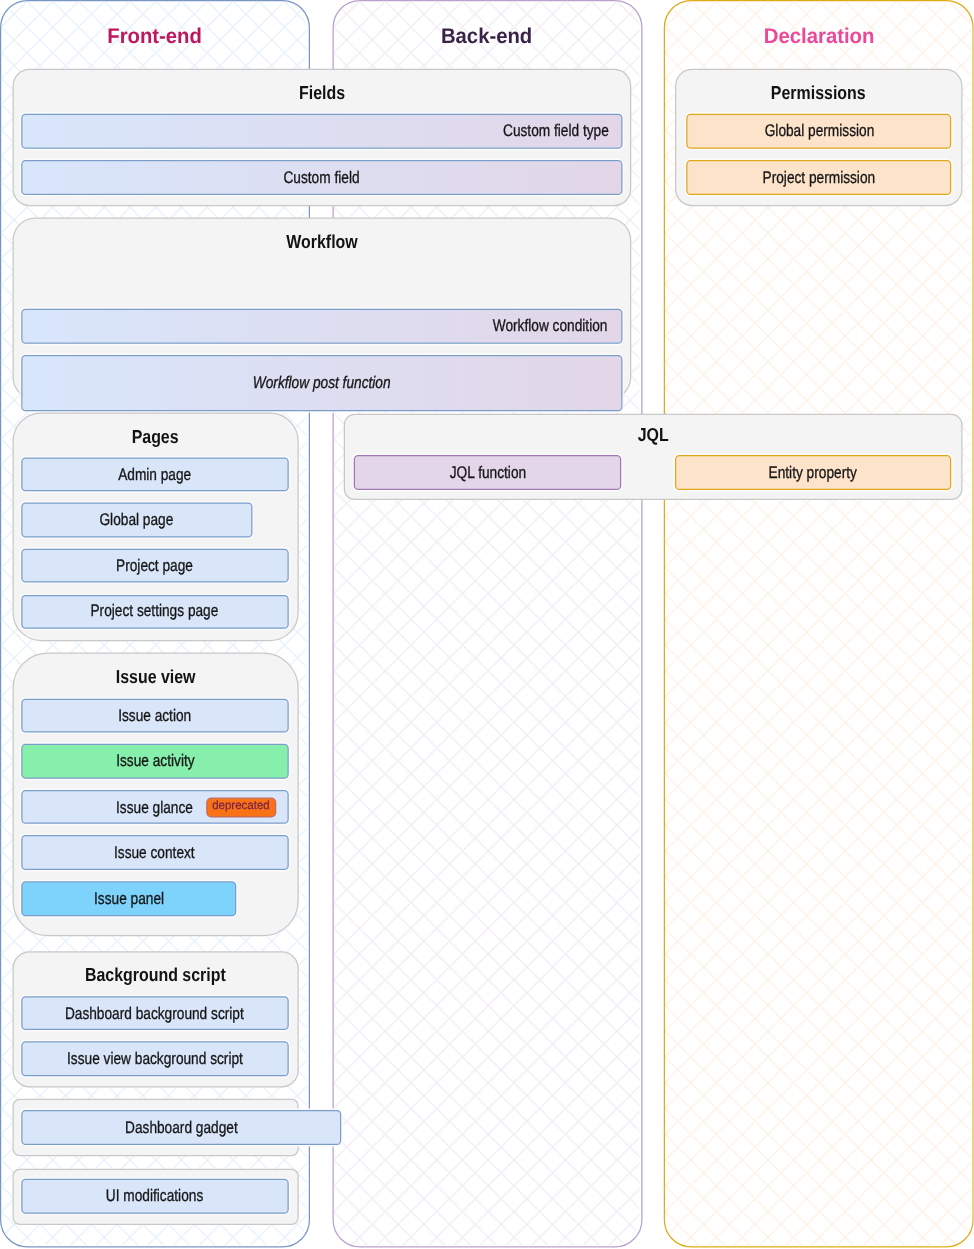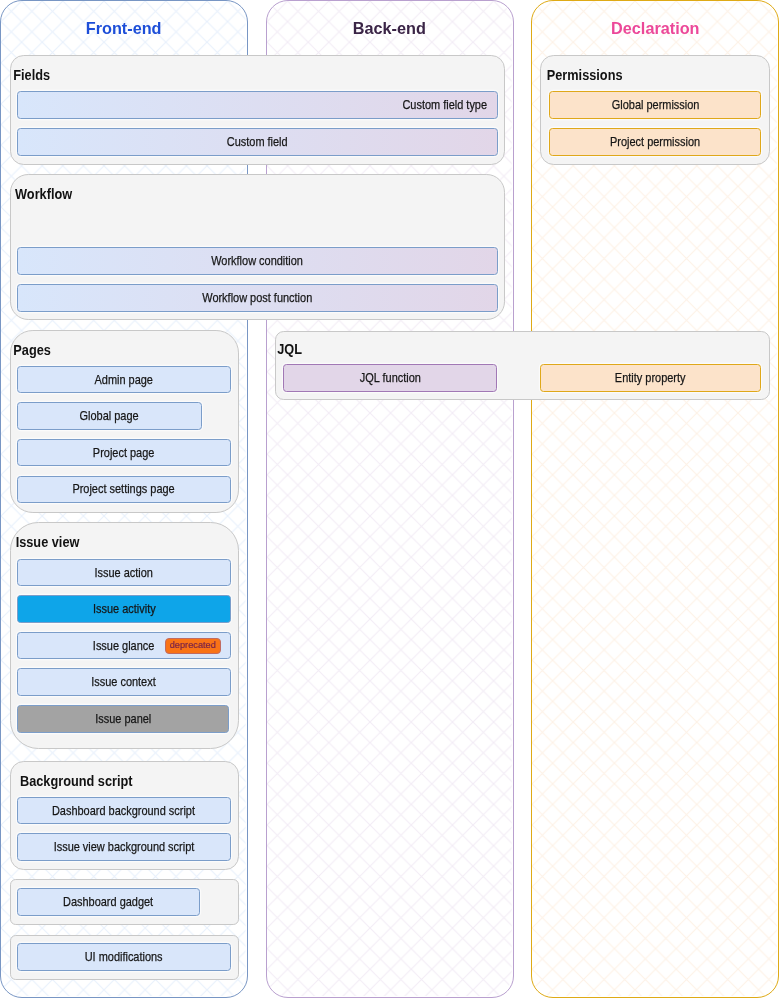--- a/index.html
+++ b/index.html
@@ -9,21 +9,21 @@
 
   
   .column{position:absolute;box-sizing:border-box;border-radius:22px;border:1.3px solid #888;overflow:hidden;}
   .hatch{position:absolute;left:0;top:0;display:block;}
   .col-title{position:absolute;left:0;right:0;text-align:center;font-weight:bold;font-size:17px;
              white-space:nowrap;}
   .col-title span{display:inline-block;transform:scaleX(0.955);transform-origin:center;}
 
   
   .group{position:absolute;box-sizing:border-box;background:#f4f4f4;border:1px solid #c8c8c8;border-radius:13px;}
-  .group-title{position:absolute;left:0;right:0;text-align:left;font-weight:bold;font-size:15px;
+  .group-title{position:absolute;left:0;right:0;text-align:center;font-weight:bold;font-size:15px;
                color:#121212;white-space:nowrap;}
   .group-title span{display:inline-block;transform:scaleX(0.85);transform-origin:center;}
 
   
   .item{position:absolute;box-sizing:border-box;overflow:visible;border-radius:3.5px;border:1.2px solid #7b9dc9;box-shadow:0 0 0 1.2px #fbfbfb;
         display:flex;align-items:center;justify-content:center;font-size:13.4px;
         color:#161616;white-space:nowrap;}
   .item .lbl{display:inline-block;-webkit-text-stroke:0.25px #161616;transform:scaleX(0.818);transform-origin:center;position:relative;top:-0.35px;}
   .badge .bt{display:inline-block;transform:scaleX(0.97);transform-origin:center;position:relative;top:0.5px;-webkit-text-stroke:0.2px #7a2348;}
   .badge{position:absolute;right:8.7px;top:50%;margin-top:-8px;box-sizing:border-box;
@@ -37,21 +37,21 @@
 
   <div class="column" style="left: 0.3px; top: 0.4px; width: 247.4px; height: 997.8px; border-color: rgb(120, 150, 196);">
     <svg class="hatch" width="244.6" height="995.0000000000001">
       <defs>
           <pattern id="hatch-front-end" width="20.6" height="20.6" patternUnits="userSpaceOnUse">
         <path class="hatch-path" fill="none" stroke-width="1.15" d="M0,0 L20.6,20.6 M20.6,0 L0,20.6 M-10.3,10.3 L10.3,30.9 M10.3,-10.3 L30.9,10.3 M-10.3,10.3 L10.3,-10.3 M10.3,30.9 L30.9,10.3" stroke="#e9f1fc"></path>
       </pattern>
         </defs>
       <rect class="hatch-rect" x="0" y="0" rx="20.6" ry="20.6" fill="url(#hatch-front-end)" width="244.6" height="995.0000000000001"></rect>
     </svg>
-    <div class="col-title" style="top: 18px; color: #1d4ed8;"><span>Front-end</span></div>
+    <div class="col-title" style="top: 18px; color: #be185d;"><span>Front-end</span></div>
   </div>
   <div class="column" style="left: 266px; top: 0.4px; width: 247.5px; height: 997.8px; border-color: rgb(185, 160, 207);">
     <svg class="hatch" width="244.7" height="995.0000000000001">
       <defs>
           <pattern id="hatch-back-end" width="20.6" height="20.6" patternUnits="userSpaceOnUse">
         <path class="hatch-path" fill="none" stroke-width="1.15" d="M0,0 L20.6,20.6 M20.6,0 L0,20.6 M-10.3,10.3 L10.3,30.9 M10.3,-10.3 L30.9,10.3 M-10.3,10.3 L10.3,-10.3 M10.3,30.9 L30.9,10.3" stroke="#f3edf6"></path>
       </pattern>
         </defs>
       <rect class="hatch-rect" x="0" y="0" rx="20.6" ry="20.6" fill="url(#hatch-back-end)" width="244.7" height="995.0000000000001"></rect>
     </svg>
@@ -71,24 +71,24 @@
   <div class="group" style="left: 10px; top: 55.3px; width: 495.2px; height: 109.8px; border-radius: 13.725px;"></div>
   <div class="group-title" style="left: 10px; width: 495.2px; top: 66.3px;"><span>Fields</span></div>
   <div class="item" style="left: 17px; width: 480.5px; top: 91.4px; height: 27.5px; border-color: rgb(123, 157, 201); border-width: 1.2px; background-image: linear-gradient(90deg, rgb(216, 230, 251) 0%, rgb(226, 214, 232) 100%); justify-content: flex-end;">
       <span class="lbl">Custom field type</span>
     </div>
   <div class="item" style="left: 17px; width: 480.5px; top: 128px; height: 27.5px; border-color: rgb(123, 157, 201); border-width: 1.2px; background-image: linear-gradient(90deg, rgb(216, 230, 251) 0%, rgb(226, 214, 232) 100%);">
       <span class="lbl">Custom field</span>
     </div>
   <div class="group" style="left: 10px; top: 174.4px; width: 495.2px; height: 146.1px; border-radius: 18.2625px;"></div>
   <div class="group-title" style="left: 10px; width: 495.2px; top: 185.4px;"><span>Workflow</span></div>
-  <div class="item" style="left: 17px; width: 480.5px; top: 247.2px; height: 27.5px; border-color: rgb(123, 157, 201); border-width: 1.2px; background-image: linear-gradient(90deg, rgb(216, 230, 251) 0%, rgb(226, 214, 232) 100%);">
+  <div class="item" style="left: 17px; width: 480.5px; top: 247.2px; height: 27.5px; border-color: rgb(123, 157, 201); border-width: 1.2px; background-image: linear-gradient(90deg, rgb(216, 230, 251) 0%, rgb(226, 214, 232) 100%); justify-content: flex-end;">
       <span class="lbl">Workflow condition</span>
     </div>
-  <div class="item" style="left: 17px; width: 480.5px; top: 283.8px; height: 28px; border-color: rgb(123, 157, 201); border-width: 1.2px; background-image: linear-gradient(90deg, rgb(216, 230, 251) 0%, rgb(226, 214, 232) 100%);">
+  <div class="item" style="left: 17px; width: 480.5px; top: 283.8px; height: 45px; border-color: rgb(123, 157, 201); border-width: 1.2px; background-image: linear-gradient(90deg, rgb(216, 230, 251) 0%, rgb(226, 214, 232) 100%); font-style: italic;">
       <span class="lbl">Workflow post function</span>
     </div>
   <div class="group" style="left: 540.4px; top: 55.2px; width: 229.2px; height: 109.8px; border-radius: 13.725px;"></div>
   <div class="group-title" style="left: 540.4px; width: 229.2px; top: 66.2px;"><span>Permissions</span></div>
   <div class="item" style="left: 549.2px; width: 212.1px; top: 91.4px; height: 27.5px; border-color: rgb(223, 168, 26); border-width: 1.5px; background: rgb(252, 227, 202);">
       <span class="lbl">Global permission</span>
     </div>
   <div class="item" style="left: 549.2px; width: 212.1px; top: 128px; height: 27.5px; border-color: rgb(223, 168, 26); border-width: 1.5px; background: rgb(252, 227, 202);">
       <span class="lbl">Project permission</span>
     </div>
@@ -112,42 +112,42 @@
       <span class="lbl">JQL function</span>
     </div>
   <div class="item" style="left: 540.4px; width: 220.5px; top: 364px; height: 27.5px; border-color: rgb(223, 168, 26); border-width: 1.5px; background: rgb(252, 227, 202);">
       <span class="lbl">Entity property</span>
     </div>
   <div class="group" style="left: 10px; top: 522.4px; width: 228.6px; height: 226.8px; border-radius: 28.35px;"></div>
   <div class="group-title" style="left: 10px; width: 228.6px; top: 533.4px;"><span>Issue view</span></div>
   <div class="item" style="left: 17px; width: 213.7px; top: 558.6px; height: 27.5px; border-color: rgb(123, 157, 201); border-width: 1.2px; background: rgb(217, 230, 250);">
       <span class="lbl">Issue action</span>
     </div>
-  <div class="item" style="left: 17px; width: 213.7px; top: 595.2px; height: 27.5px; border-color: rgb(123, 157, 201); border-width: 1.2px; background: #0ea5e9;">
+  <div class="item" style="left: 17px; width: 213.7px; top: 595.2px; height: 27.5px; border-color: rgb(123, 157, 201); border-width: 1.2px; background: #86efac;">
       <span class="lbl">Issue activity</span>
     </div>
   <div class="item" style="left: 17px; width: 213.7px; top: 631.8px; height: 27.5px; border-color: rgb(123, 157, 201); border-width: 1.2px; background: rgb(217, 230, 250);">
       <span class="lbl">Issue glance</span>
       <span class="badge"><span class="bt">deprecated</span></span>
     </div>
   <div class="item" style="left: 17px; width: 213.7px; top: 668.4px; height: 27.5px; border-color: rgb(123, 157, 201); border-width: 1.2px; background: rgb(217, 230, 250);">
       <span class="lbl">Issue context</span>
     </div>
-  <div class="item" style="left: 17px; width: 212px; top: 705px; height: 27.5px; border-color: rgb(123, 157, 201); border-width: 1.2px; background: #a3a3a3;">
+  <div class="item" style="left: 17px; width: 172px; top: 705px; height: 27.5px; border-color: rgb(123, 157, 201); border-width: 1.2px; background: #7dd3fc;">
       <span class="lbl">Issue panel</span>
     </div>
   <div class="group" style="left: 10px; top: 760.6px; width: 228.6px; height: 109.6px; border-radius: 13.7px;"></div>
   <div class="group-title" style="left: 10px; width: 228.6px; top: 771.6px;"><span>Background script</span></div>
   <div class="item" style="left: 17px; width: 213.7px; top: 796.8px; height: 27.5px; border-color: rgb(123, 157, 201); border-width: 1.2px; background: rgb(217, 230, 250);">
       <span class="lbl">Dashboard background script</span>
     </div>
   <div class="item" style="left: 17px; width: 213.7px; top: 833.4px; height: 27.5px; border-color: rgb(123, 157, 201); border-width: 1.2px; background: rgb(217, 230, 250);">
       <span class="lbl">Issue view background script</span>
     </div>
   <div class="group" style="left: 10px; top: 879.1px; width: 228.6px; height: 45.8px; border-radius: 5.725px;"></div>
-  <div class="item" style="left: 17px; width: 183px; top: 888px; height: 27.5px; border-color: rgb(123, 157, 201); border-width: 1.2px; background: rgb(217, 230, 250);">
+  <div class="item" style="left: 17px; width: 256px; top: 888px; height: 27.5px; border-color: rgb(123, 157, 201); border-width: 1.2px; background: rgb(217, 230, 250);">
       <span class="lbl">Dashboard gadget</span>
     </div>
   <div class="group" style="left: 10px; top: 934.5px; width: 228.6px; height: 45.8px; border-radius: 5.725px;"></div>
   <div class="item" style="left: 17px; width: 213.7px; top: 943.3px; height: 27.5px; border-color: rgb(123, 157, 201); border-width: 1.2px; background: rgb(217, 230, 250);">
       <span class="lbl">UI modifications</span>
     </div>
 </div>
 
 </body></html>

